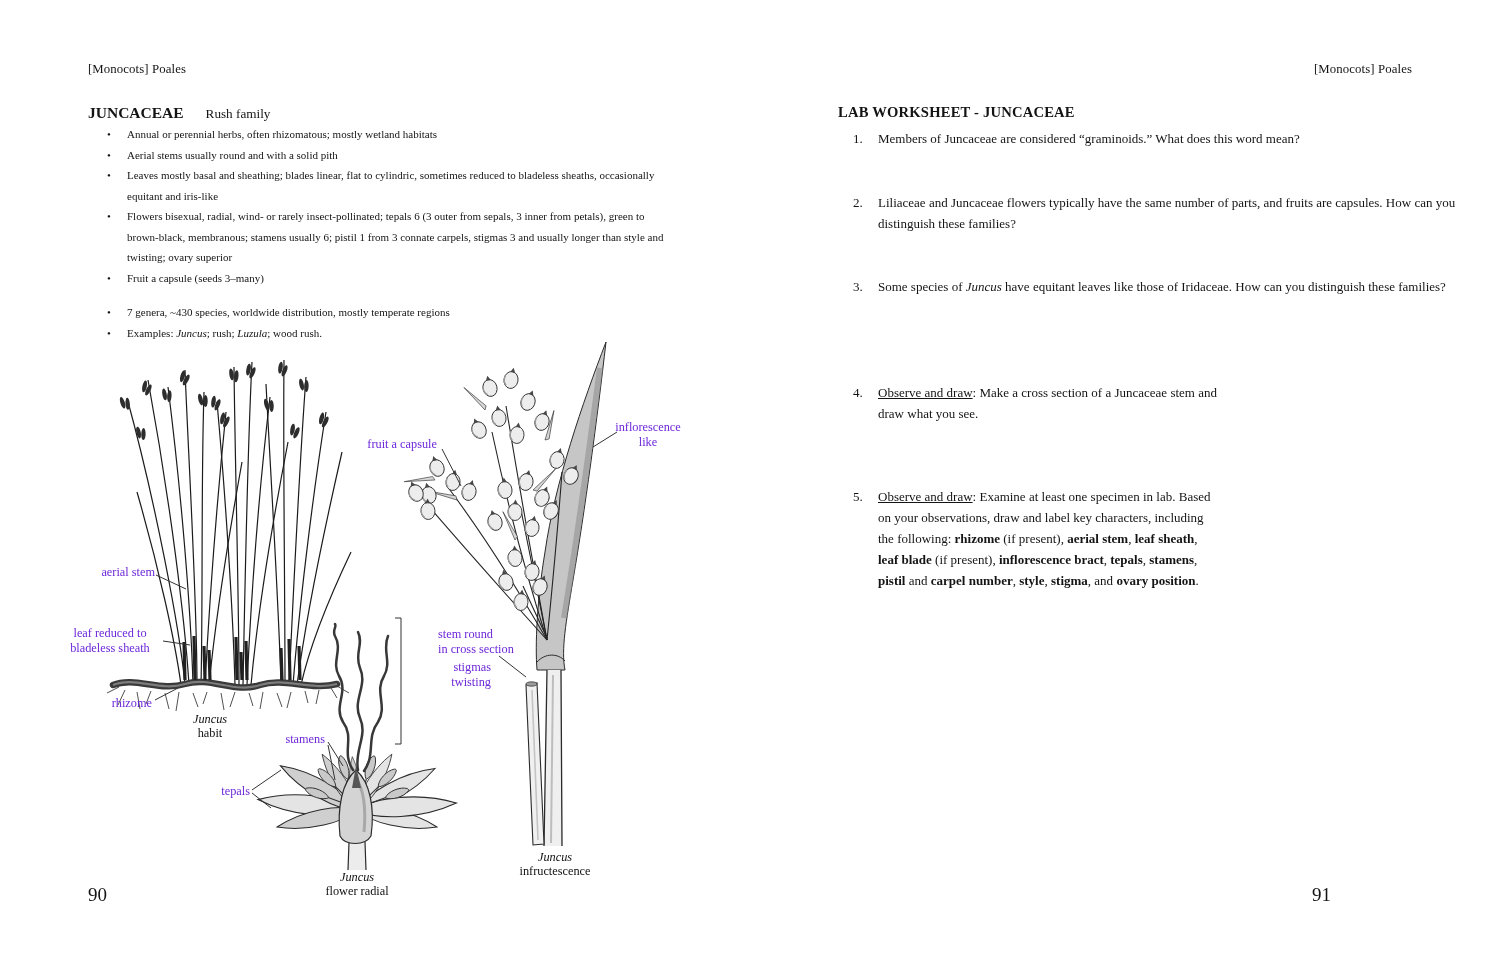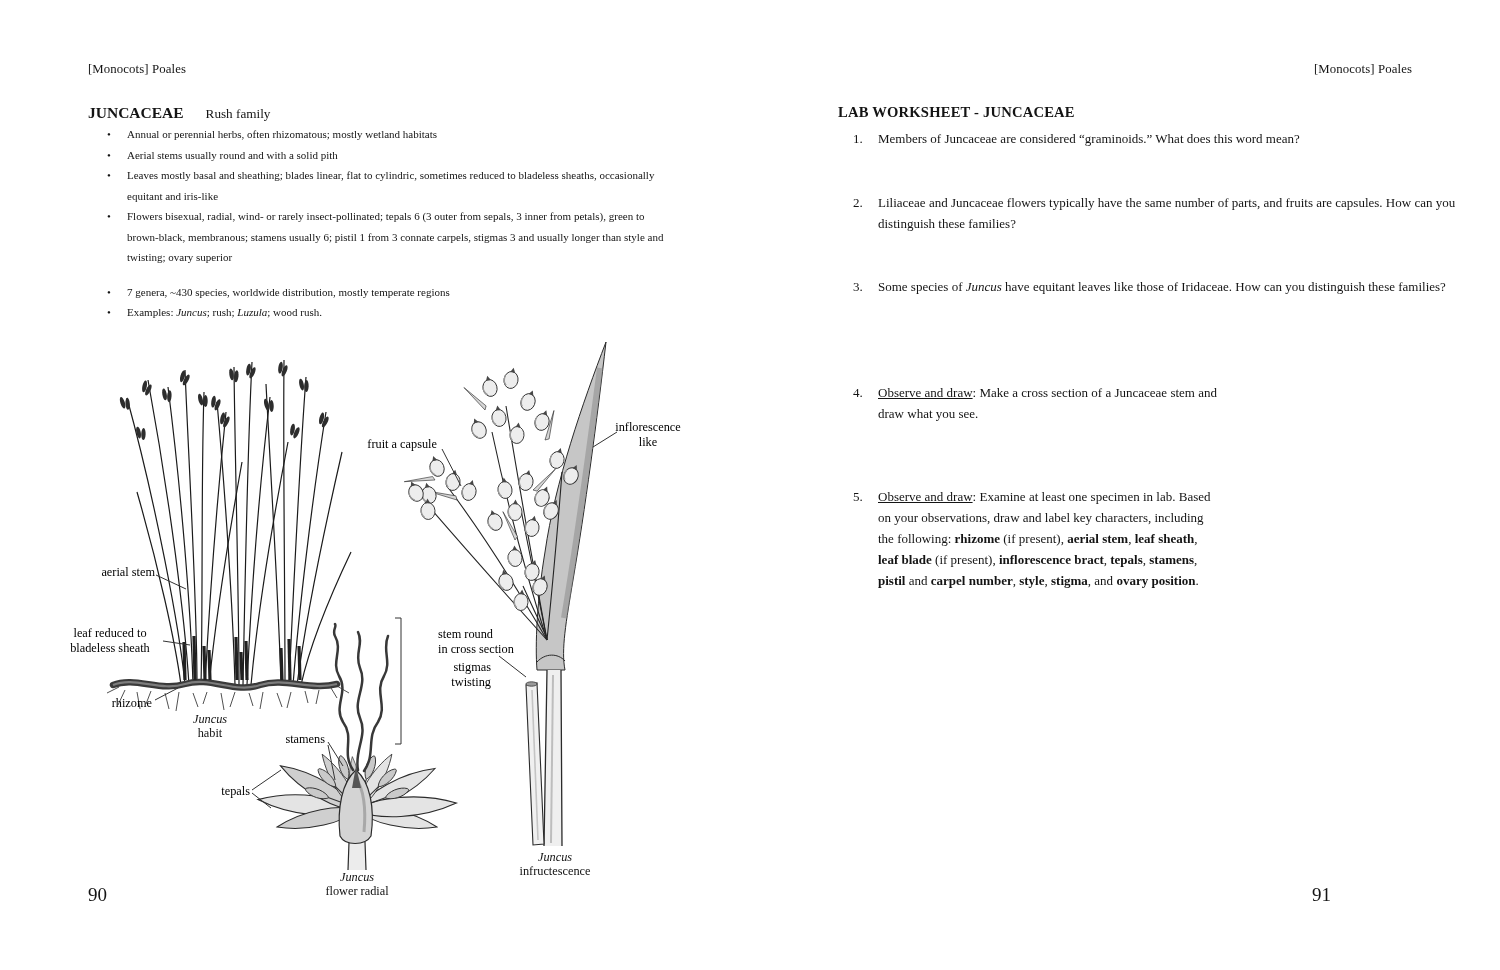--- a/index.html
+++ b/index.html
@@ -25,21 +25,21 @@
   #ws-title{position:absolute;left:838px;top:104px;font-size:14.6px;font-weight:bold;letter-spacing:.2px;}
   .q{position:absolute;left:853px;display:flex;font-size:13px;line-height:21px;}
   .qn{width:25px;flex:none;}
   #q1{top:128px}#q1 .qt{width:575px}
   #q2{top:192px}#q2 .qt{width:578px}
   #q3{top:276px}#q3 .qt{width:570px}
   #q4{top:382px}#q4 .qt{width:348px}
   #q5{top:486px}#q5 .qt{width:340px}
 
   
-  .fig-label{position:absolute;font-size:12.3px;line-height:14.5px;color:#000000;}
+  .fig-label{position:absolute;font-size:12.3px;line-height:14.5px;color:#6d28d9;}
   .fig-cap{position:absolute;font-size:12.3px;line-height:14px;text-align:center;color:#101010;}
   .gen{font-style:italic;}
   #lbl-fruit{left:337px;top:437px;width:100px;text-align:right;}
   #lbl-bract{left:593px;top:420px;width:110px;text-align:center;}
   #lbl-aerial{left:73px;top:565px;width:82px;text-align:right;}
   #lbl-sheath{left:58px;top:626px;width:104px;text-align:center;}
   #lbl-rhizome{left:80px;top:696px;width:72px;text-align:right;}
   #lbl-stamens{left:253px;top:732px;width:72px;text-align:right;}
   #lbl-tepals{left:188px;top:784px;width:62px;text-align:right;}
   #lbl-stigmas{left:403px;top:660px;width:88px;text-align:right;}
@@ -58,20 +58,21 @@
   <div class="runhead" id="rh-r">[Monocots] Poales</div>
 
   <div id="fam-title">
     <span>JUNCACEAE</span><span id="fam-common">Rush family</span>
   </div>
   <ul id="bullets">
     <li><span>Annual or perennial herbs, often rhizomatous; mostly wetland habitats</span></li>
     <li><span>Aerial stems usually round and with a solid pith</span></li>
     <li><span>Leaves mostly basal and sheathing; blades linear, flat to cylindric, sometimes reduced to bladeless sheaths, occasionally equitant and iris-like</span></li>
     <li><span>Flowers bisexual, radial, wind- or rarely insect-pollinated; tepals 6 (3 outer from sepals, 3 inner from petals), green to brown-black, membranous; stamens usually 6; pistil 1 from 3 connate carpels, stigmas 3 and usually longer than style and twisting; ovary superior</span></li>
+    <li><span>Fruit a capsule (seeds 3–many)</span></li>
     <li class="gap"><span>7 genera, ~430 species, worldwide distribution, mostly temperate regions</span></li>
     <li><span>Examples: </span><span style="font-style: italic;">Juncus</span><span>; rush; </span><span style="font-style: italic;">Luzula</span><span>; wood rush.</span></li>
   </ul>
 
   <svg id="illo" width="615" height="570" viewBox="0 0 615 570">
     <defs>
       <path id="tp" d="M0,0 C18,-11 60,-13 94,0 C60,13 18,11 0,0 Z"></path>
       <g id="st">
         <path d="M0,0 L16,0" stroke="#333" stroke-width="1.1" fill="none"></path>
         <path d="M16,0 C21,-5 34,-5.5 40,-1 C41,0 41,1 40,1.5 C34,5.5 21,5 16,0 Z" fill="#c9c9c9" stroke="#333" stroke-width="0.9"></path>

